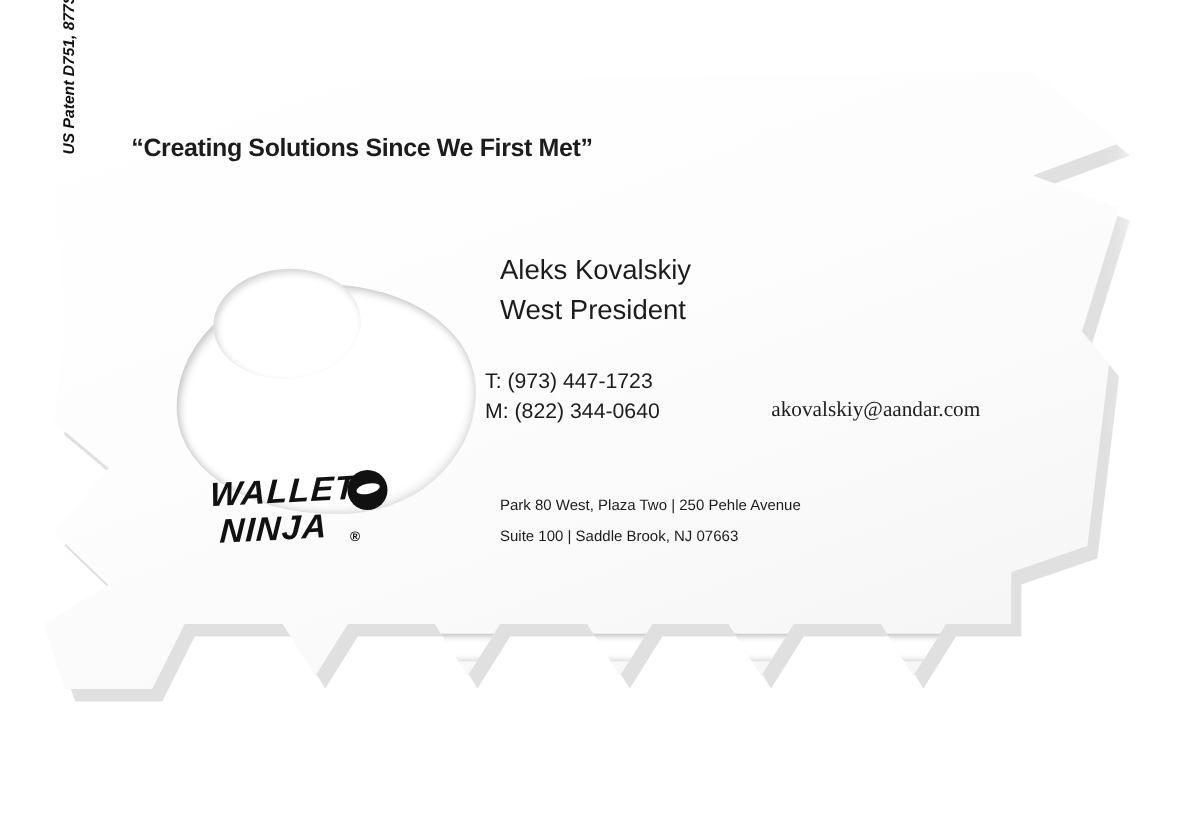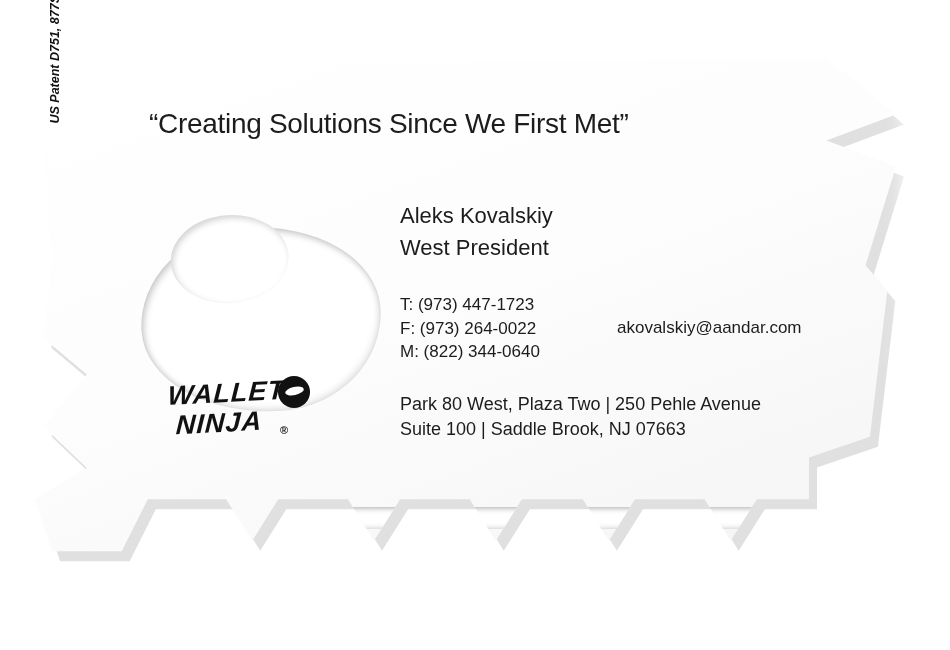--- a/index.html
+++ b/index.html
@@ -117,26 +117,25 @@
     box-shadow:
       inset 1px 2px 5px rgba(0,0,0,.25),
       inset -1px -2px 5px rgba(0,0,0,.10);
   }
 
   
   .headline {
     position: absolute;
     left: 105px;
     top: 108px;
-    font-size: 28px;
-    font-weight: normal;
+    font-size: 20px;
+    font-weight: bold;
     color: #1c1c1c;
     letter-spacing: -.3px;
     white-space: nowrap;
-    margin-left: 44px;
   }
 
   .patent {
     position: absolute;
     left: 48px;
     top: 185px;
     width: 190px;
     font-size: 12.5px;
     font-weight: bold;
     font-style: italic;
@@ -152,43 +151,43 @@
     left: 400px;
     top: 200px;
     font-size: 22px;
     color: #1c1c1c;
     line-height: 32px;
   }
   .person div { white-space: nowrap; }
 
   .phones {
     position: absolute;
-    left: 400px;
+    left: 388px;
     top: 293px;
     font-size: 17px;
     color: #1c1c1c;
     line-height: 23.5px;
   }
   .phones div { white-space: nowrap; }
 
   .web {
     position: absolute;
     left: 617px;
     top: 316px;
     font-size: 17px;
     color: #1c1c1c;
     line-height: 23.5px;
   }
-  .web div { white-space: nowrap; }
+  .web div { white-space: nowrap; font-family: Liberation Serif, serif; }
 
   .address {
     position: absolute;
     left: 400px;
     top: 392px;
-    font-size: 18px;
+    font-size: 12px;
     color: #1c1c1c;
     line-height: 25px;
   }
   .address div { white-space: nowrap; }
 
   
   .logo {
     position: absolute;
     left: 168px;
     top: 378px;
@@ -262,21 +261,20 @@
 
   <div class="patent">US Patent D751, 877S</div>
 
   <div class="person">
     <div>Aleks Kovalskiy</div>
     <div>West President</div>
   </div>
 
   <div class="phones">
     <div>T: (973) 447-1723</div>
-    <div>F: (973) 264-0022</div>
     <div>M: (822) 344-0640</div>
   </div>
 
   <div class="web">
     <div>akovalskiy@aandar.com</div>
   </div>
 
   <div class="address">
     <div>Park 80 West, Plaza Two | 250 Pehle Avenue</div>
     <div>Suite 100 | Saddle Brook, NJ 07663</div>

